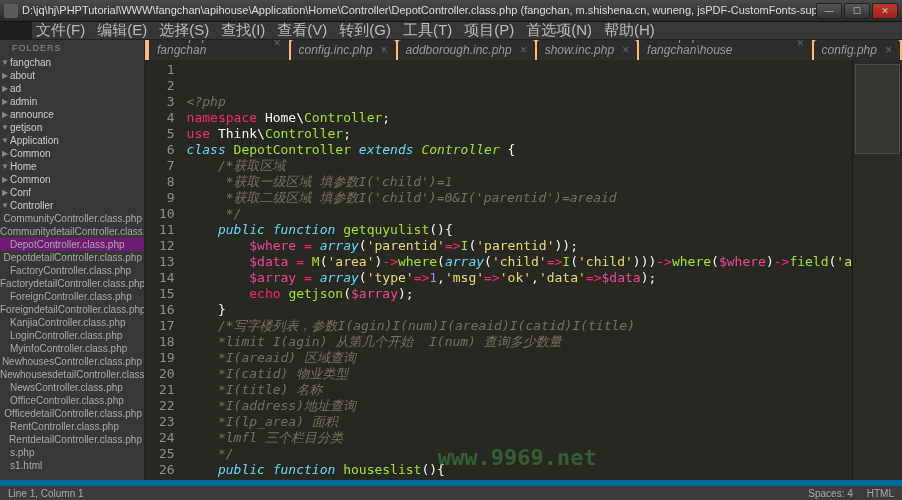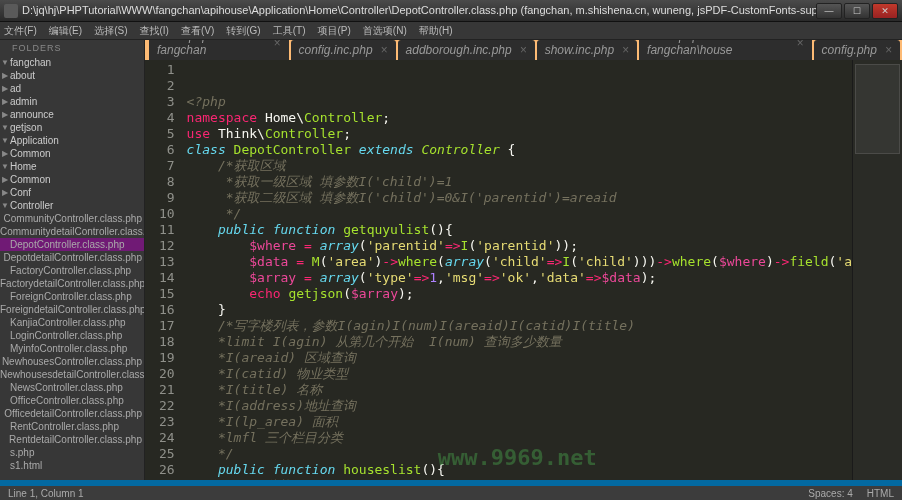--- a/index.html
+++ b/index.html
@@ -3,21 +3,21 @@
 <meta charset="utf-8">
 <style>
 * { margin:0; padding:0; box-sizing:border-box; }
 body { font-family:"Segoe UI",Tahoma,sans-serif; font-size:11px; background:#1e1e1e; color:#ccc; width:902px; height:500px; overflow:hidden; position:relative; }
 .titlebar { height:22px; background:linear-gradient(#4a4a4a,#2a2a2a); display:flex; align-items:center; padding:0 4px; border-bottom:1px solid #111; }
 .titlebar .icon { width:14px; height:14px; margin-right:4px; background:#5a5a5a; border-radius:2px; }
 .titlebar .title { flex:1; color:#ddd; font-size:11px; white-space:nowrap; overflow:hidden; }
 .winbtns { display:flex; gap:2px; }
 .winbtn { width:26px; height:16px; background:linear-gradient(#555,#333); border:1px solid #222; border-radius:2px; display:flex; align-items:center; justify-content:center; color:#ccc; font-size:9px; cursor:pointer; }
 .winbtn.close { background:linear-gradient(#c0392b,#922); }
-.menubar { height:18px; background:#373737; display:flex; align-items:center; padding:0 4px; font-size:10px; color:#bbb; border-bottom:1px solid #222; }
+.menubar { height:18px; background:#373737; display:flex; align-items:center; padding:0 4px; font-size:15px; color:#bbb; border-bottom:1px solid #222;margin-left:32px; }
 .menubar span { margin-right:12px; cursor:pointer; }
 .main { display:flex; height:440px; }
 .sidebar { width:176px; background:#373737; border-right:1px solid #222; display:flex; flex-direction:column; font-size:10px; color:#aaa; overflow:hidden; }
 .sidehdr { padding:3px 12px; font-size:9px; color:#888; letter-spacing:1px; }
 .tree { flex:1; overflow:auto; padding-bottom:4px; }
 .tree .item { display:flex; align-items:center; padding:1px 2px 1px 0; white-space:nowrap; cursor:pointer; }
 .tree .item.selected { background:#701a75; color:#fff; }
 .tree .arrow { display:inline-block; width:10px; text-align:center; color:#888; font-size:8px; }
 .tree .folder { color:#ccc; }
 .tree .file { color:#aaa; font-size:10px; }

